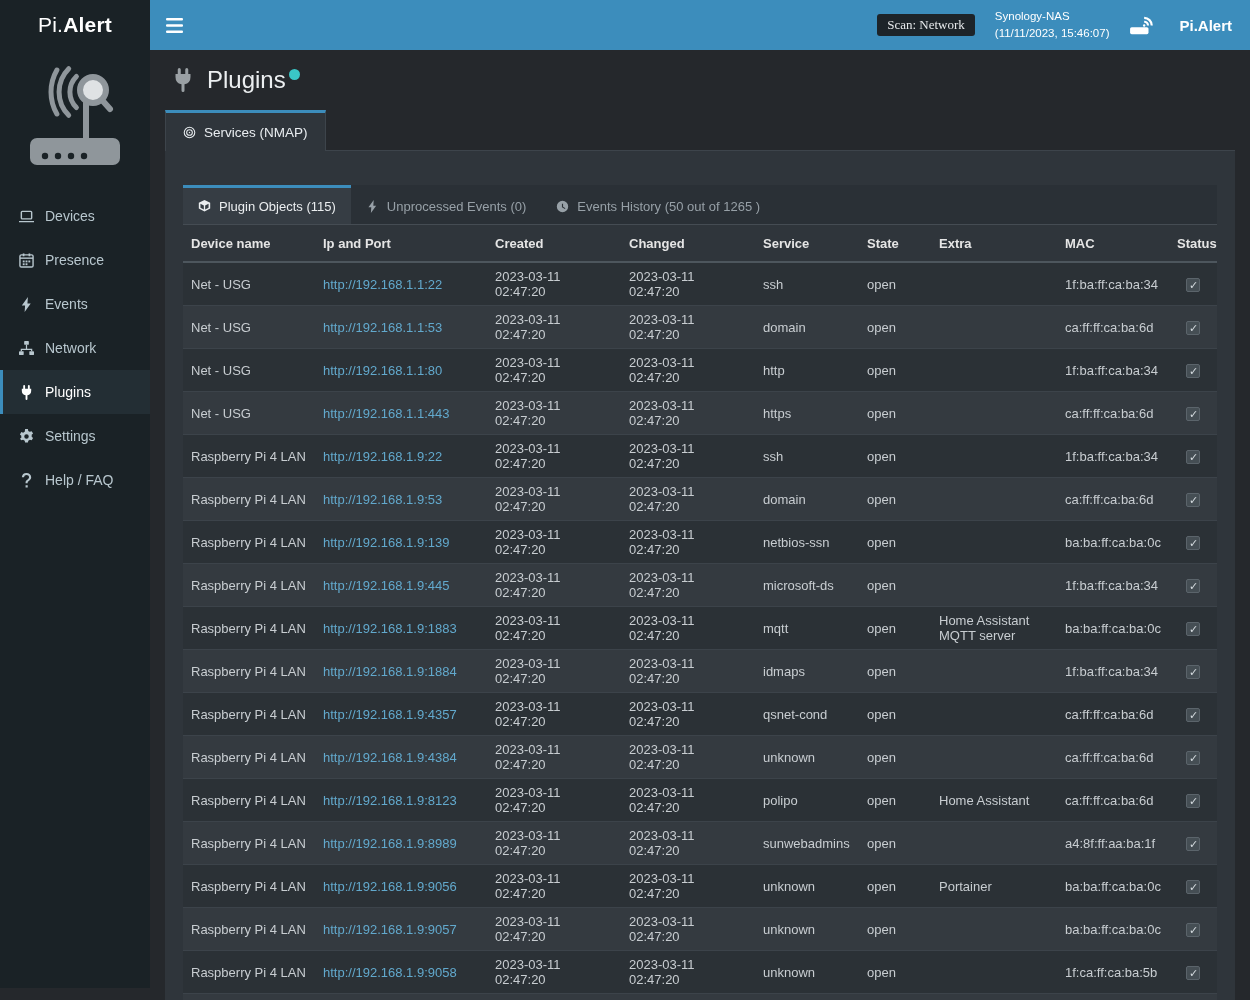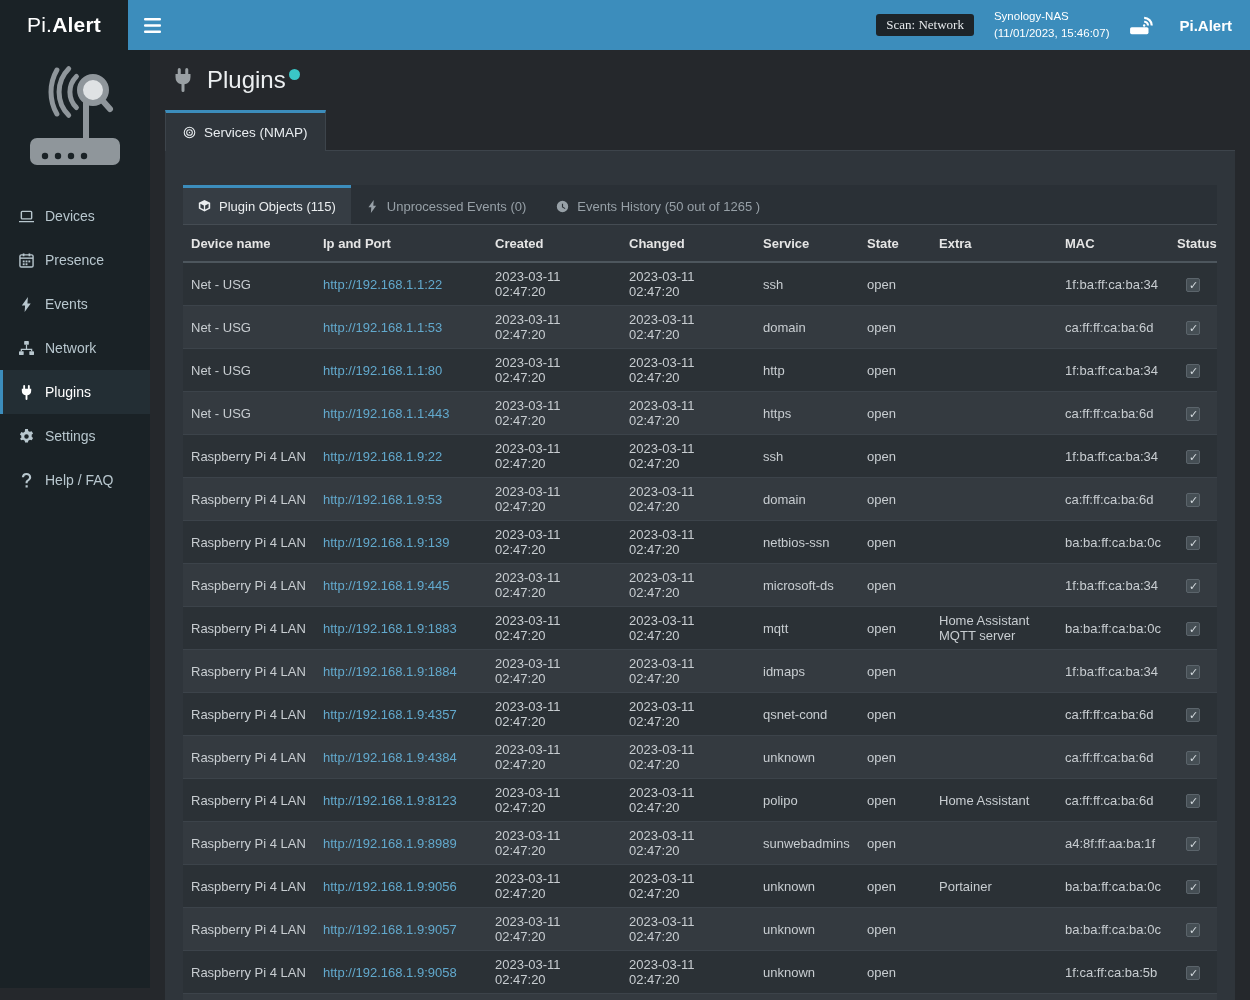--- a/index.html
+++ b/index.html
@@ -5,21 +5,21 @@
   * { box-sizing: border-box; }
   html,body { margin:0; padding:0; }
   body {
     width:1250px; height:1000px; overflow:hidden;
     background:#25282c; color:#c8cdd1;
     font-family:"Liberation Sans", sans-serif;
     position:relative;
   }
   
   .topbar { position:absolute; top:0; left:0; right:0; height:50px; display:flex; z-index:20; }
-  .brand { width:128px; background:#1a2226; color:#fff; display:flex; align-items:center; justify-content:center; font-size:21px; letter-spacing:.2px; cursor:pointer; }
+  .brand { width:150px; background:#1a2226; color:#fff; display:flex; align-items:center; justify-content:center; font-size:21px; letter-spacing:.2px; cursor:pointer; }
   .brand b { font-weight:bold; }
   .topnav { flex:1; background:#3c8dbc; display:flex; align-items:center; }
   .hamburger { width:48px; height:50px; color:#fff; display:flex; align-items:center; justify-content:center; cursor:pointer; }
   .hamburger svg { width:17px; height:15px; }
   .topnav-right { margin-left:auto; display:flex; align-items:center; gap:20px; padding-right:18px; }
   .scan-badge { background:#1d2429; color:#e6e9eb; font-family:Liberation Serif, serif; font-size:13px; padding:3px 10px; border-radius:3px;text-align:center; }
   .nas-info { color:#fff; font-size:11.5px; line-height:1.45; }
   .brand-right { color:#fff; display:flex; align-items:center; gap:24px; font-size:15px; font-weight:bold; cursor:pointer; }
   .brand-right .ic svg { width:26px; height:21px; }
   
@@ -70,21 +70,21 @@
         <svg viewBox="0 0 16 14" fill="currentColor">
           <rect y="0" width="16" height="2.4" rx="1"></rect>
           <rect y="5.8" width="16" height="2.4" rx="1"></rect>
           <rect y="11.6" width="16" height="2.4" rx="1"></rect>
         </svg>
       </div>
     <div class="topnav-right">
       <span class="scan-badge">Scan: Network</span>
       <div class="nas-info">
         <div>Synology-NAS</div>
-        <div>(11/01/2023, 15:46:07)</div>
+        <div>(11/11/2023, 15:46:07)</div>
       </div>
       <div class="brand-right">
         <span class="ic">
             <svg viewBox="0 0 24 18" fill="currentColor">
               <path d="M14 1a8 8 0 0 1 8 8h-2a6 6 0 0 0-6-6V1z"></path>
               <path d="M14 4.5A4.5 4.5 0 0 1 18.5 9h-2A2.5 2.5 0 0 0 14 6.5v-2z"></path>
               <circle cx="14" cy="9" r="1.1"></circle>
               <rect x="1" y="10.5" width="17" height="6.5" rx="1.5"></rect>
             </svg>
           </span>

